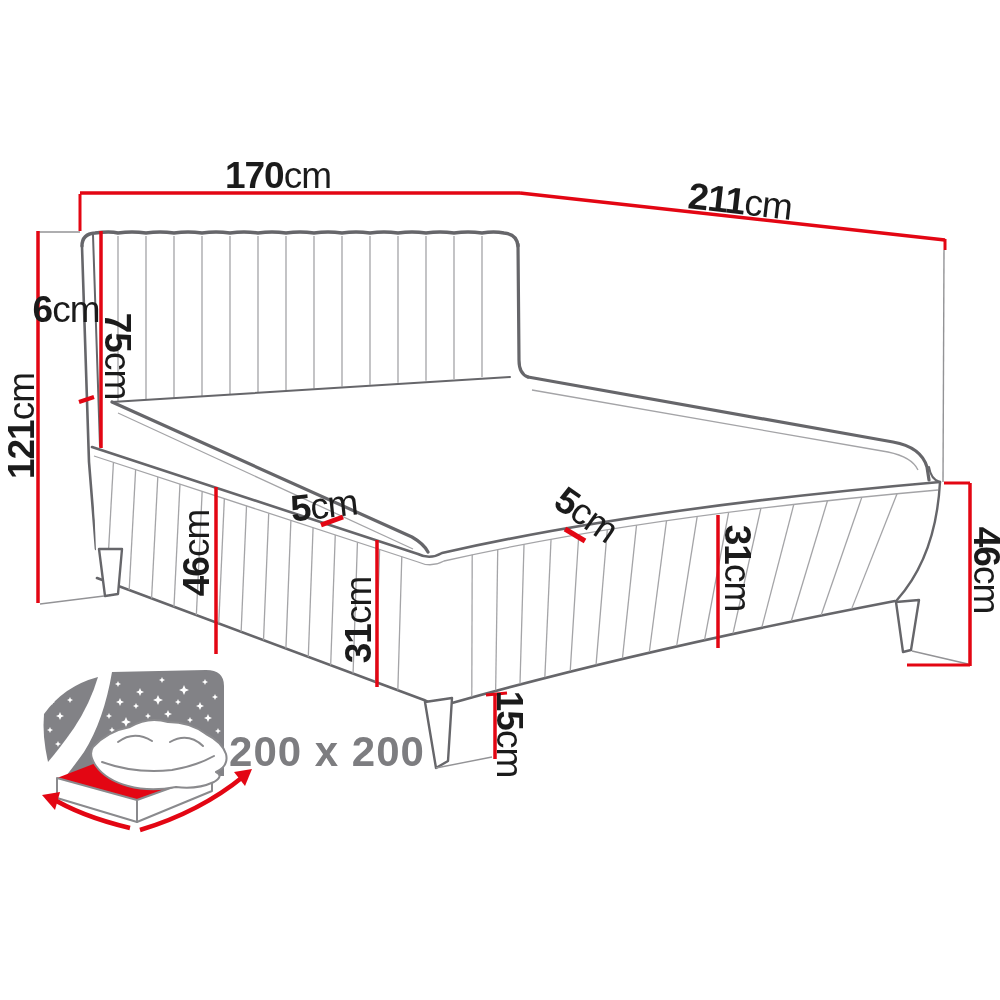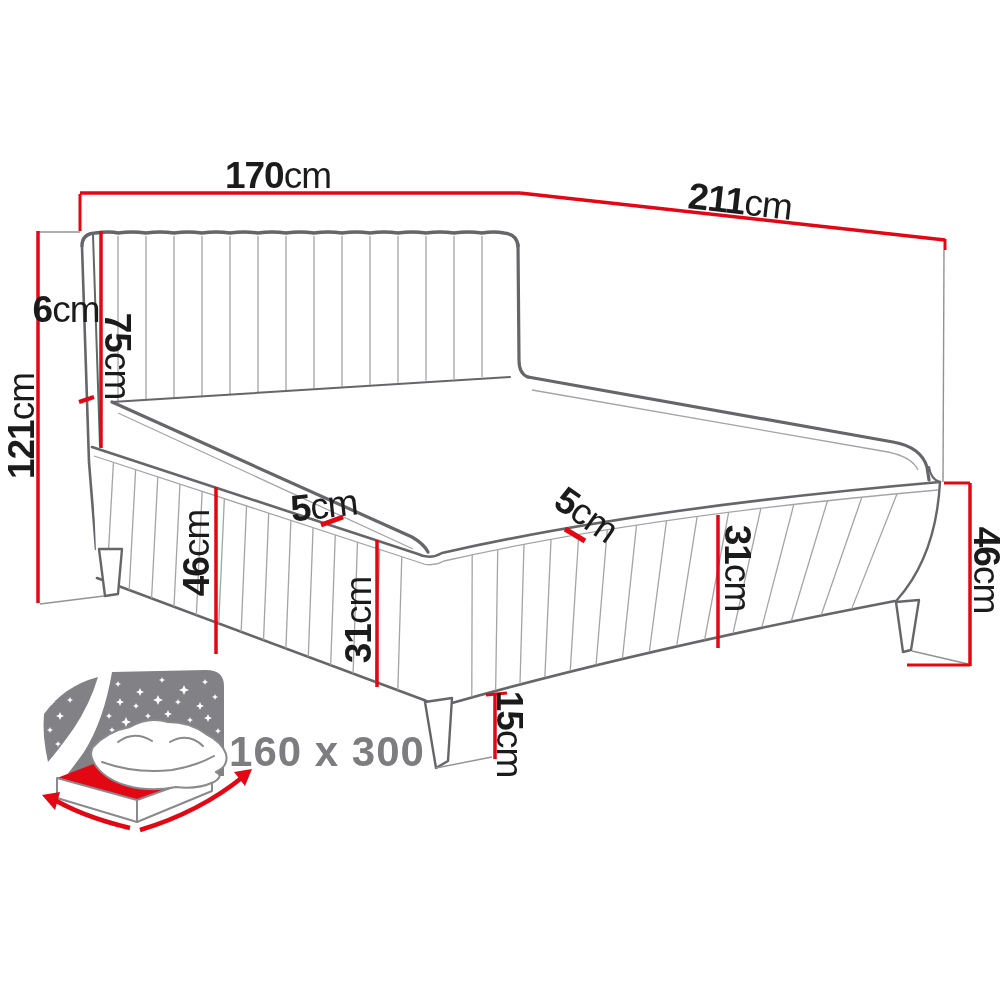--- a/index.html
+++ b/index.html
@@ -192,14 +192,14 @@
   <div class="dim" style="left:117px;top:356px;--rot:90deg"><span class="v">75</span><span class="u">cm</span></div>
   <div class="dim" style="left:22px;top:426px;--rot:-90deg"><span class="v">121</span><span class="u">cm</span></div>
   <div class="dim" style="left:197px;top:553px;--rot:-90deg"><span class="v">46</span><span class="u">cm</span></div>
   <div class="dim" style="left:324px;top:506px;--rot:-6deg"><span class="v">5</span><span class="u">cm</span></div>
   <div class="dim" style="left:359px;top:620px;--rot:-90deg"><span class="v">31</span><span class="u">cm</span></div>
   <div class="dim" style="left:586px;top:515px;--rot:35deg"><span class="v">5</span><span class="u">cm</span></div>
   <div class="dim" style="left:737px;top:568px;--rot:90deg"><span class="v">31</span><span class="u">cm</span></div>
   <div class="dim" style="left:986px;top:570px;--rot:90deg"><span class="v">46</span><span class="u">cm</span></div>
   <div class="dim" style="left:509px;top:734px;--rot:90deg"><span class="v">15</span><span class="u">cm</span></div>
 
-  <div class="size-label" style="left:327px;top:752px">160 x 300</div>
+  <div class="size-label" style="left:327px;top:752px">200 x 200</div>
 </div>
 
 </body></html>

